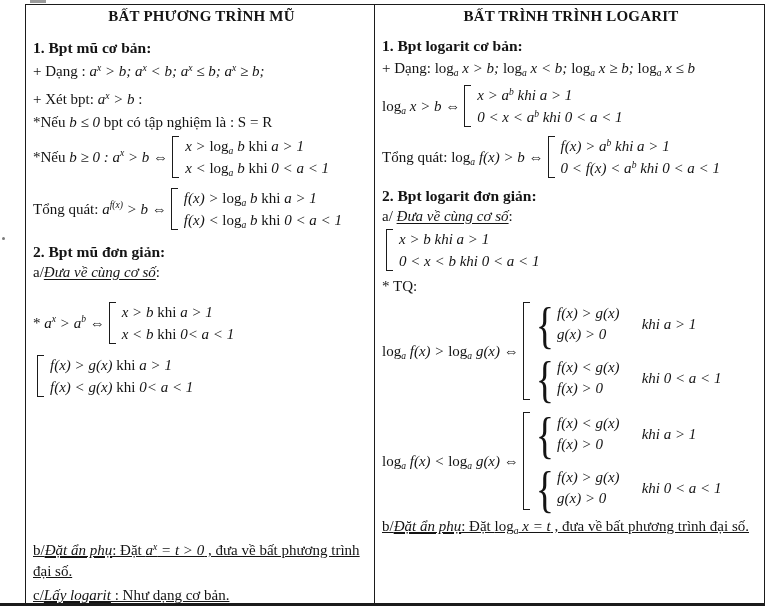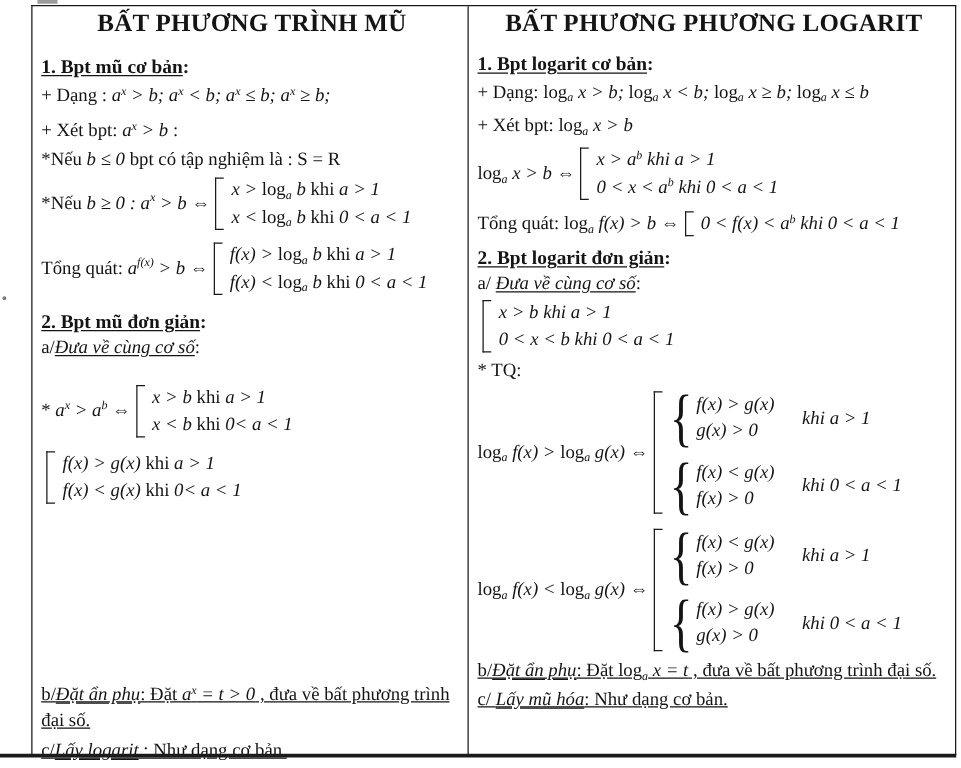--- a/index.html
+++ b/index.html
@@ -11,24 +11,24 @@
   .artifact-dot  { position:absolute; left:2px; top:237px; width:3px; height:3px; background:#7a7a7a; border-radius:50%; }
   .reftable {
     position:absolute; left:25px; top:4px; width:740px; height:600px;
     box-sizing:border-box; border:1.6px solid #1b1b1b; border-bottom:none;
     display:flex;
   }
   .bottom-rule { position:absolute; left:0; top:603px; width:765px; height:2.6px; background:#1b1b1b; }
   .col { box-sizing:border-box; padding:2px 4px 0 7px; }
   .col.left  { width:349px; border-right:1.6px solid #1b1b1b; }
   .col.right { flex:1; }
-  .coltitle { text-align:center; font-weight:bold; font-size:20px; padding-top:1px; letter-spacing:0.2px; }
+  .coltitle { text-align:center; font-weight:bold; font-size:15px; padding-top:1px; letter-spacing:0.2px; }
   .line { font-size:15px; line-height:21px; }
   .h { font-weight:bold; font-size:15.5px; }
-  .u { text-decoration:underline; text-underline-offset:2px;margin-top:35px; }
+  .u { text-underline-offset:2px;margin-top:35px; }
   .iu { font-style:italic; text-decoration:underline; text-underline-offset:2px; }
   .m { font-style:italic; }
   .m .up { font-style:normal; }
   sup, sub { font-size:64%; line-height:0; }
   sup { vertical-align:baseline; position:relative; top:-0.55em; }
   sub { vertical-align:baseline; position:relative; top:0.32em; }
   .cases { display:flex; align-items:center; }
   .cases .lead { white-space:nowrap; flex:0 0 auto; }
   .brk {
     align-self:stretch; width:6px; flex:0 0 auto;
@@ -101,41 +101,41 @@
           <span class="m">f(x) &lt; g(x) <span class="up">khi</span> 0&lt; a &lt; 1</span>
         </span>
       </div>
 
       <p class="line" style="margin-top:142px; padding-right:2px"><span>b/</span><span class="iu">Đặt ẩn phụ</span><span>: Đặt </span><span class="m">a<sup>x</sup> = t &gt; 0</span><span> , đưa về bất phương trình đại số.</span></p>
 
       <p class="line" style="margin-top:3px"><span>c/</span><span class="iu">Lấy logarit</span><span> : Như dạng cơ bản.</span></p>
     </div>
 
     <div class="col right">
-      <div class="coltitle">BẤT PHƯƠNG PHƯƠNG LOGARIT</div>
+      <div class="coltitle">BẤT TRÌNH TRÌNH LOGARIT</div>
 
       <div class="line h" style="margin-top:10px"><span class="u">1. Bpt logarit cơ bản</span><span>:</span></div>
 
       <div class="line" style="margin-top:2px"><span>+ Dạng: </span><span class="m"><span class="up">log</span><sub>a</sub> x &gt; b; <span class="up">log</span><sub>a</sub> x &lt; b; <span class="up">log</span><sub>a</sub> x ≥ b; <span class="up">log</span><sub>a</sub> x ≤ b</span></div>
 
-      <div class="line" style="margin-top:6px"><span>+ Xét bpt: </span><span class="m"><span class="up">log</span><sub>a</sub> x &gt; b</span></div>
 
       <div class="line cases" style="margin-top:5px">
         <span class="lead m"><span class="up">log</span><sub>a</sub> x &gt; b ⇔</span>
         <span class="brk"></span>
         <span class="rows">
           <span class="m">x &gt; a<sup>b</sup> khi a &gt; 1</span>
           <span class="m">0 &lt; x &lt; a<sup>b</sup> khi 0 &lt; a &lt; 1</span>
         </span>
       </div>
 
       <div class="line cases" style="margin-top:7px">
         <span class="lead"><span>Tổng quát: </span><span class="m"><span class="up">log</span><sub>a</sub> f(x) &gt; b ⇔</span></span>
         <span class="brk"></span>
         <span class="rows">
+          <span class="m">f(x) &gt; a<sup>b</sup> khi a &gt; 1</span>
           <span class="m">0 &lt; f(x) &lt; a<sup>b</sup> khi 0 &lt; a &lt; 1</span>
         </span>
       </div>
 
       <div class="line h" style="margin-top:6px"><span class="u">2. Bpt logarit đơn giản</span><span>:</span></div>
 
       <div class="line"><span>a/ </span><span class="iu">Đưa về cùng cơ số</span><span>:</span></div>
 
       <div class="line cases" style="margin-top:1px">
         <span class="brk"></span>
@@ -188,18 +188,17 @@
               <span class="m">f(x) &gt; g(x)</span>
               <span class="m">g(x) &gt; 0</span>
             </span>
             <span class="m khi">khi 0 &lt; a &lt; 1</span>
           </span>
         </span>
       </div>
 
       <p class="line" style="margin-top:5px; padding-right:2px"><span>b/</span><span class="iu">Đặt ẩn phụ</span><span>: Đặt </span><span class="m"><span class="up">log</span><sub>a</sub> x = t</span><span> , đưa về bất phương trình đại số.</span></p>
 
-      <p class="line" style="margin-top:2px"><span>c/ </span><span class="iu">Lấy mũ hóa</span><span>: Như dạng cơ bản.</span></p>
     </div>
   </div>
 
   <div class="bottom-rule"></div>
 </div>
 
 </body></html>

